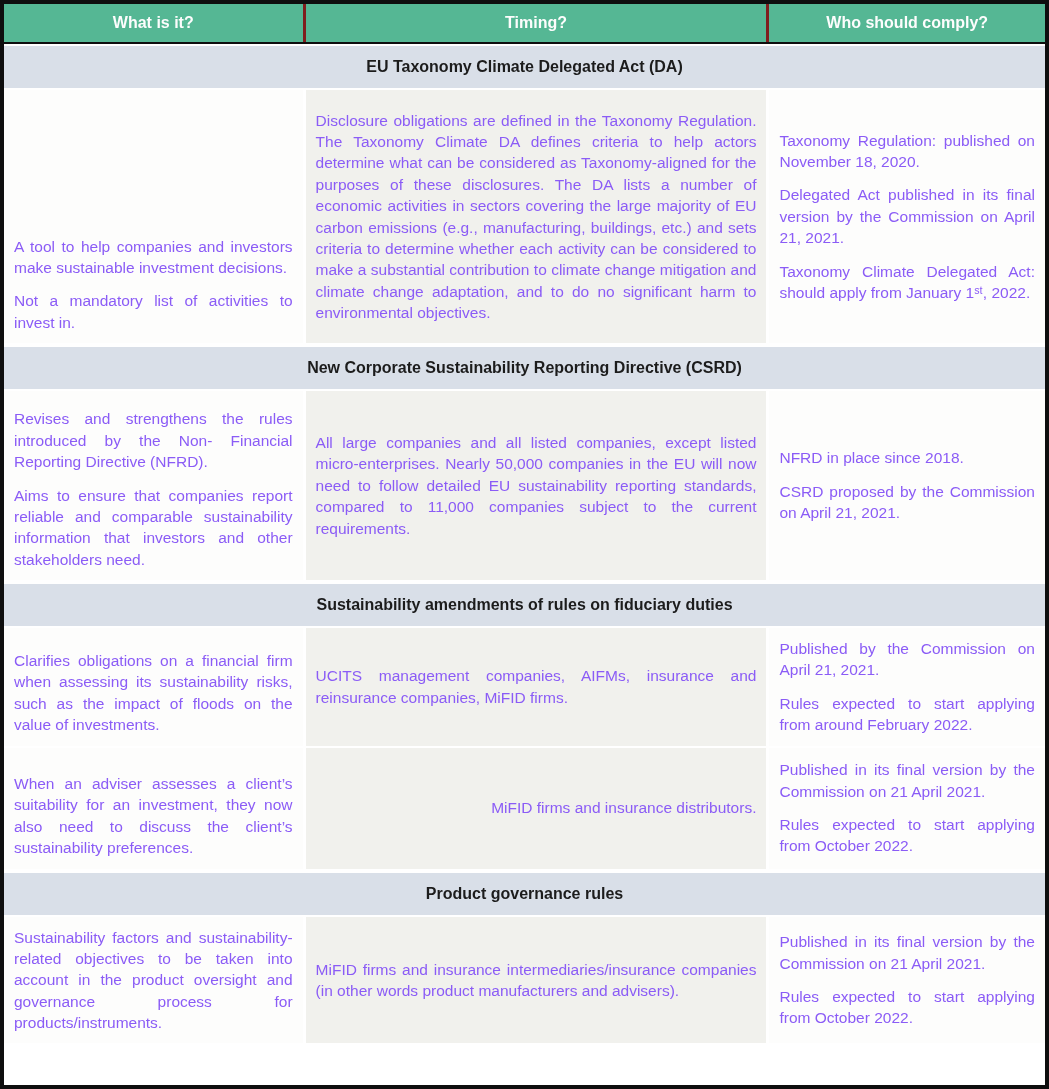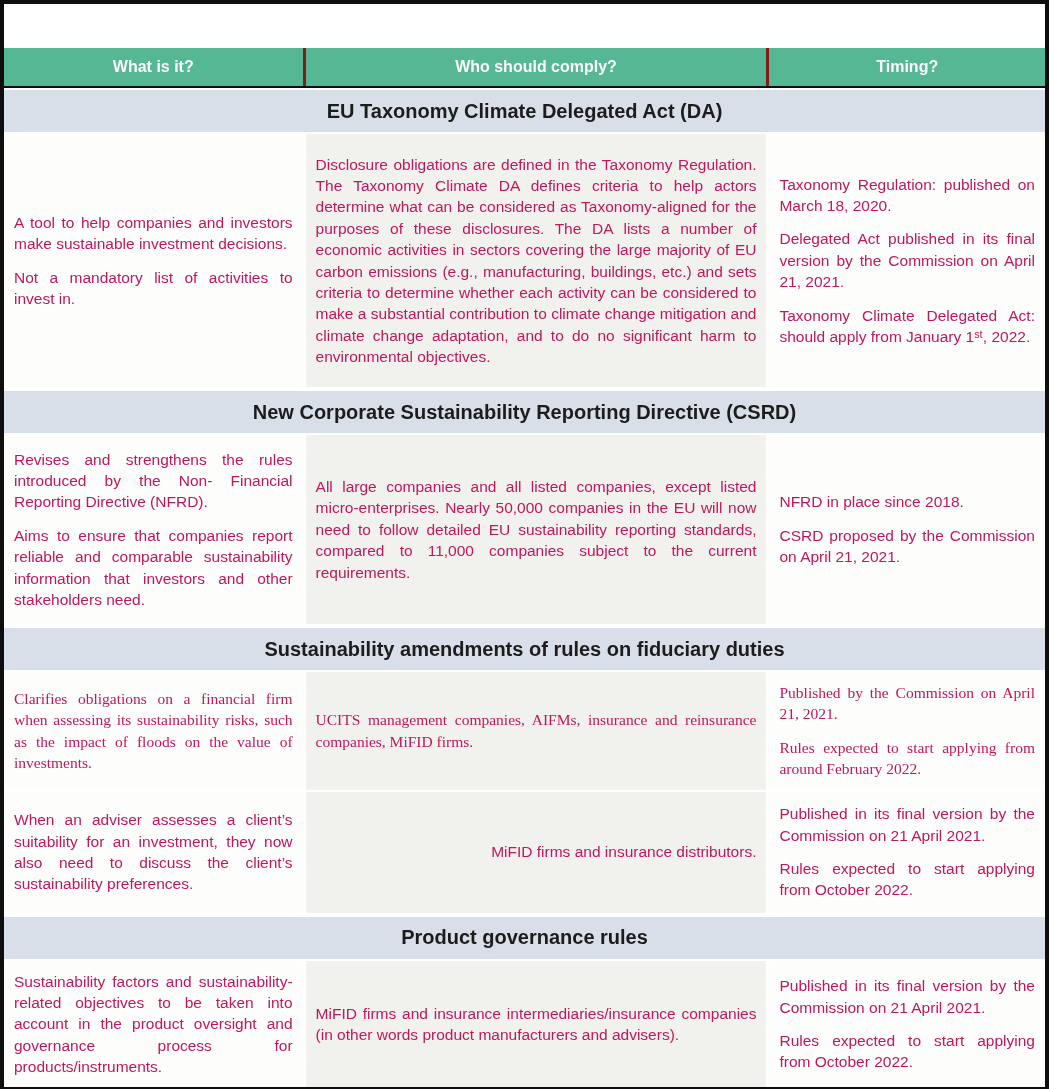--- a/index.html
+++ b/index.html
@@ -5,69 +5,69 @@
   html,body{margin:0;padding:0;background:#e8e8e8;}
   .page{
     width:1049px;height:1089px;box-sizing:border-box;background:#fff;
     font-family:"Liberation Sans","DejaVu Sans",sans-serif;
     border:4px solid #0e0e0e;display:flex;flex-direction:column;
   }
   .grid3{
     display:grid;grid-template-columns:298fr 460fr 275fr;column-gap:3px;background:#fff;
   }
   .header-row{
-    background:#7f1d1d;border-bottom:2px solid #0e0e0e;flex:0 0 auto;margin-top:44px;
+    background:#7f1d1d;border-bottom:2px solid #0e0e0e;flex:0 0 auto;
   }
   .header-cell{
     min-height:38px;display:flex;align-items:center;justify-content:center;
     color:#fdfdfd;font-weight:bold;font-size:16px;background:#55b794;
   }
   .section-band{
     background:#d9dfe8;min-height:42px;display:flex;align-items:center;justify-content:center;
     margin-top:2px;flex:0 0 auto;
   }
   .section-band + .row{margin-top:2px;}
   .section-title{
-    font-weight:bold;color:#1c1c1c;font-size:20px;text-align:center;
+    font-weight:bold;color:#1c1c1c;font-size:16px;text-align:center;
   }
   .row{flex:0 0 auto;margin-bottom:2px;}
   .cell{
     box-sizing:border-box;padding:10px 10px;display:flex;flex-direction:column;
-    justify-content:center;color:#be185d;font-size:15.5px;line-height:1.38;
+    justify-content:center;color:#8b5cf6;font-size:15.5px;line-height:1.38;
   }
   .cell p{margin:0;text-align:justify;}
   .cell p + p{margin-top:12px;}
   .cell.center p{text-align:right;}
-  .col-what{background:#fdfdfc;}
+  .col-what{background:#fdfdfc;justify-content:flex-end;}
   .col-who{background:#f1f1ed;}
   .col-timing{background:#fdfdfc;}
 </style>
 </head>
 <body>
 
 <div class="page">
   <div class="grid3 header-row">
     <div class="header-cell">What is it?</div>
+    <div class="header-cell">Timing?</div>
     <div class="header-cell">Who should comply?</div>
-    <div class="header-cell">Timing?</div>
   </div>
   <div id="table-body" style="display:flex;flex-direction:column;flex:1 1 auto;">
       <div class="section-band">
         <span class="section-title">EU Taxonomy Climate Delegated Act (DA)</span>
       </div>
       <div class="grid3 row" style="min-height: 253px;">
         <div class="cell col-what">
           <p>A tool to help companies and investors make sustainable investment decisions.</p>
           <p>Not a mandatory list of activities to invest in.</p>
         </div>
         <div class="cell col-who">
           <p>Disclosure obligations are defined in the Taxonomy Regulation. The Taxonomy Climate DA defines criteria to help actors determine what can be considered as Taxonomy-aligned for the purposes of these disclosures. The DA lists a number of economic activities in sectors covering the large majority of EU carbon emissions (e.g., manufacturing, buildings, etc.) and sets criteria to determine whether each activity can be considered to make a substantial contribution to climate change mitigation and climate change adaptation, and to do no significant harm to environmental objectives.</p>
         </div>
         <div class="cell col-timing">
-          <p>Taxonomy Regulation: published on March 18, 2020.</p>
+          <p>Taxonomy Regulation: published on November 18, 2020.</p>
           <p>Delegated Act published in its final version by the Commission on April 21, 2021.</p>
           <p>Taxonomy Climate Delegated Act: should apply from January 1ˢᵗ, 2022.</p>
         </div>
       </div>
       <div class="section-band">
         <span class="section-title">New Corporate Sustainability Reporting Directive (CSRD)</span>
       </div>
       <div class="grid3 row" style="min-height: 189px;">
         <div class="cell col-what">
           <p>Revises and strengthens the rules introduced by the Non- Financial Reporting Directive (NFRD).</p>
@@ -77,21 +77,21 @@
           <p>All large companies and all listed companies, except listed micro-enterprises. Nearly 50,000 companies in the EU will now need to follow detailed EU sustainability reporting standards, compared to 11,000 companies subject to the current requirements.</p>
         </div>
         <div class="cell col-timing">
           <p>NFRD in place since 2018.</p>
           <p>CSRD proposed by the Commission on April 21, 2021.</p>
         </div>
       </div>
       <div class="section-band">
         <span class="section-title">Sustainability amendments of rules on fiduciary duties</span>
       </div>
-      <div class="grid3 row" style="min-height: 116px; font-family: Liberation Serif, serif;">
+      <div class="grid3 row" style="min-height: 116px;">
         <div class="cell col-what">
           <p>Clarifies obligations on a financial firm when assessing its sustainability risks, such as the impact of floods on the value of investments.</p>
         </div>
         <div class="cell col-who">
           <p>UCITS management companies, AIFMs, insurance and reinsurance companies, MiFID firms.</p>
         </div>
         <div class="cell col-timing">
           <p>Published by the Commission on April 21, 2021.</p>
           <p>Rules expected to start applying from around February 2022.</p>
         </div>

